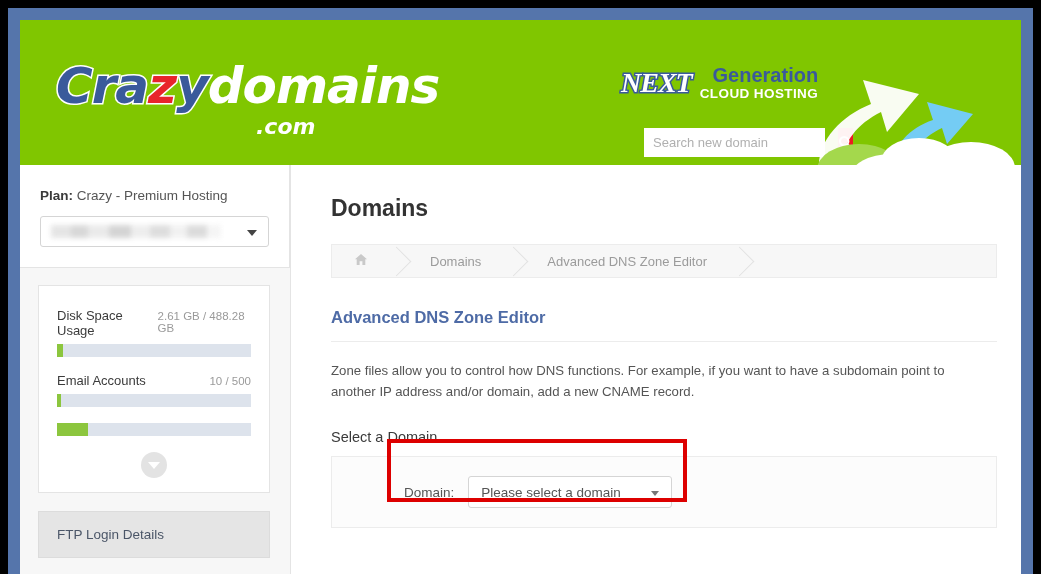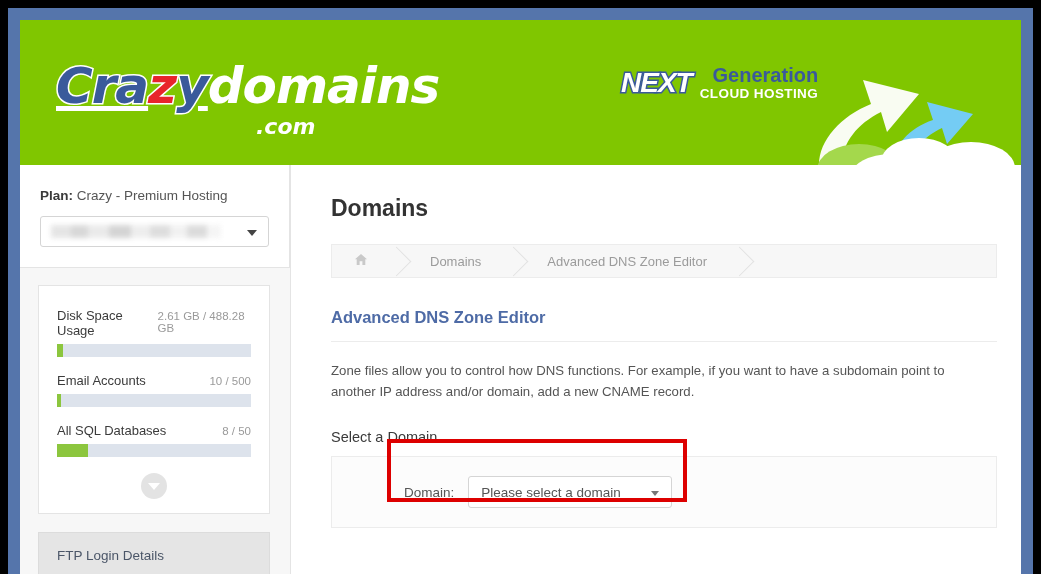--- a/index.html
+++ b/index.html
@@ -51,21 +51,20 @@
     font-weight: bold;
     font-style: italic;
     letter-spacing: -1px;
     line-height: 56px;
     white-space: nowrap;
   }
   .lg-blue {
     color: #3a5a9b;
     -webkit-text-stroke: 3px #ffffff;
     paint-order: stroke fill;
-    text-decoration: underline;
   }
   .lg-red {
     color: #e8252b;
     -webkit-text-stroke: 3px #ffffff;
     paint-order: stroke fill;
   }
   .lg-white { color: #ffffff; font-weight: bold; font-style: italic; }
   .logo-dotcom {
     position: absolute;
     left: 200px; top: 56px;
@@ -77,21 +76,21 @@
   }
 
   .next-gen {
     position: absolute;
     right: 200px; top: 45px;
     width: 200px;
     text-align: left;
   }
   .ng-row { display: flex; align-items: center; gap: 8px; }
   .ng-next {
-    font-family: Liberation Sans, sans-serif;
+    font-family: Liberation Serif, serif;
     font-size: 28px; font-weight: bold; font-style: italic;
     color: #ffffff;
     -webkit-text-stroke: 3px #3a5a9b;
     paint-order: stroke fill;
     letter-spacing: -1px;
   }
   .ng-generation {
     font-size: 20px; font-weight: bold; color: #3a5a9b;
     line-height: 20px;
   }
@@ -311,20 +310,29 @@
       <div class="next-gen">
         <div class="ng-row">
           <span class="ng-next">NEXT</span>
           <span class="ng-right">
             <span class="ng-generation">Generation</span>
             <span class="ng-cloud">CLOUD HOSTING</span>
           </span>
         </div>
       </div>
 
+      <div class="searchbar">
+        <input class="search-input" type="text" placeholder="Search new domain" style="">
+        <button class="search-btn">
+          <svg width="15" height="15" viewBox="0 0 16 16">
+            <circle cx="6.6" cy="6.6" r="4.5" fill="none" stroke="#ffffff" stroke-width="2.2"></circle>
+            <line x1="10.1" y1="10.1" x2="14" y2="14" stroke="#ffffff" stroke-width="2.4" stroke-linecap="round"></line>
+          </svg>
+        </button>
+      </div>
 
       <svg class="deco" viewBox="0 0 220 145">
         <path d="M18 145 C 18 120, 40 96, 70 84 L 62 60 L 118 74 L 86 112 L 80 92 C 56 104, 42 122, 40 145 Z" fill="#ffffff" opacity="0.95"></path>
         <path d="M92 145 C 92 126, 108 108, 132 100 L 126 82 L 172 94 L 146 124 L 141 108 C 124 116, 112 128, 110 145 Z" fill="#74ccf4"></path>
         <ellipse cx="58" cy="150" rx="42" ry="26" fill="#a4d84c"></ellipse>
         <ellipse cx="118" cy="142" rx="38" ry="24" fill="#ffffff"></ellipse>
         <ellipse cx="170" cy="148" rx="44" ry="26" fill="#ffffff"></ellipse>
         <ellipse cx="90" cy="156" rx="40" ry="22" fill="#ffffff"></ellipse>
       </svg>
     </div>
@@ -360,24 +368,20 @@
             <div class="usage-head">
               <span class="usage-label">Email Accounts</span>
               <span class="usage-value">10 / 500</span>
             </div>
             <div class="bar-track">
               <div class="bar-fill" id="bar1" style="width: 2%;"></div>
             </div>
           </div>
 
           <div class="usage-item">
-            <div class="usage-head">
-              <span class="usage-label">All SQL Databases</span>
-              <span class="usage-value">8 / 50</span>
-            </div>
             <div class="bar-track">
               <div class="bar-fill" id="bar2" style="width: 16%;"></div>
             </div>
           </div>
 
           <div class="expand-circle">
             <span class="caret-white"></span>
           </div>
         </div>
 

